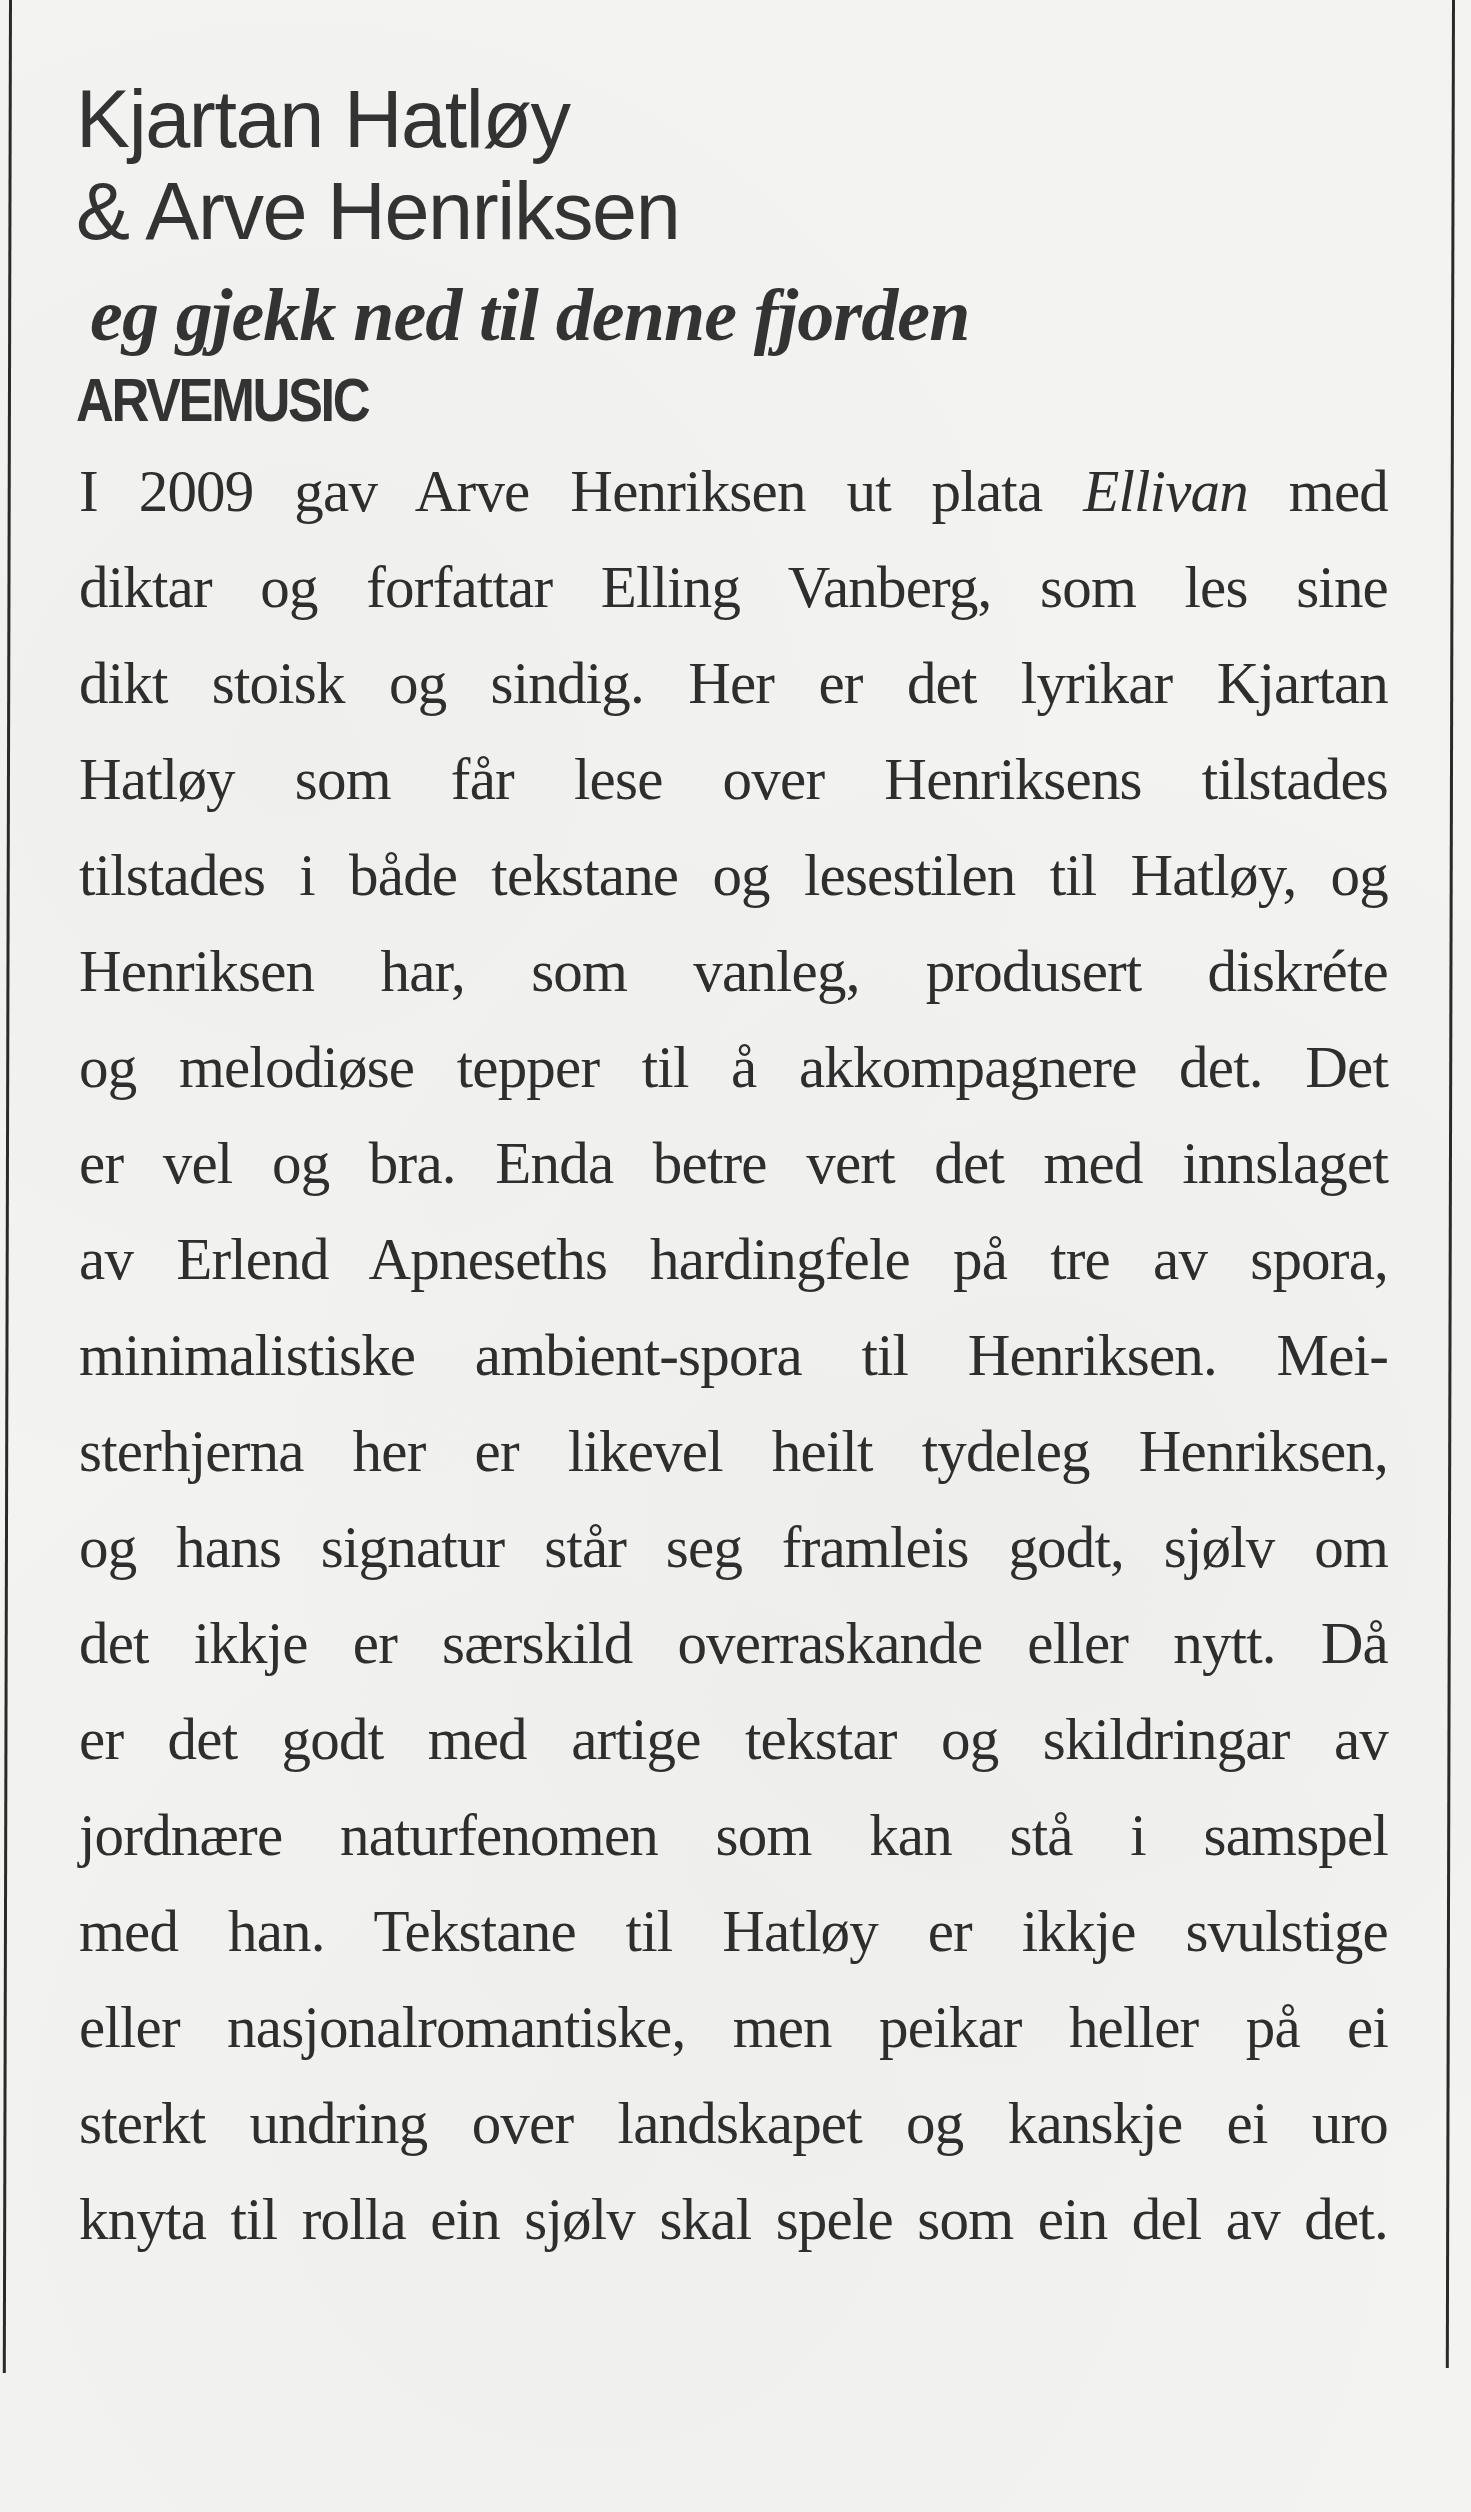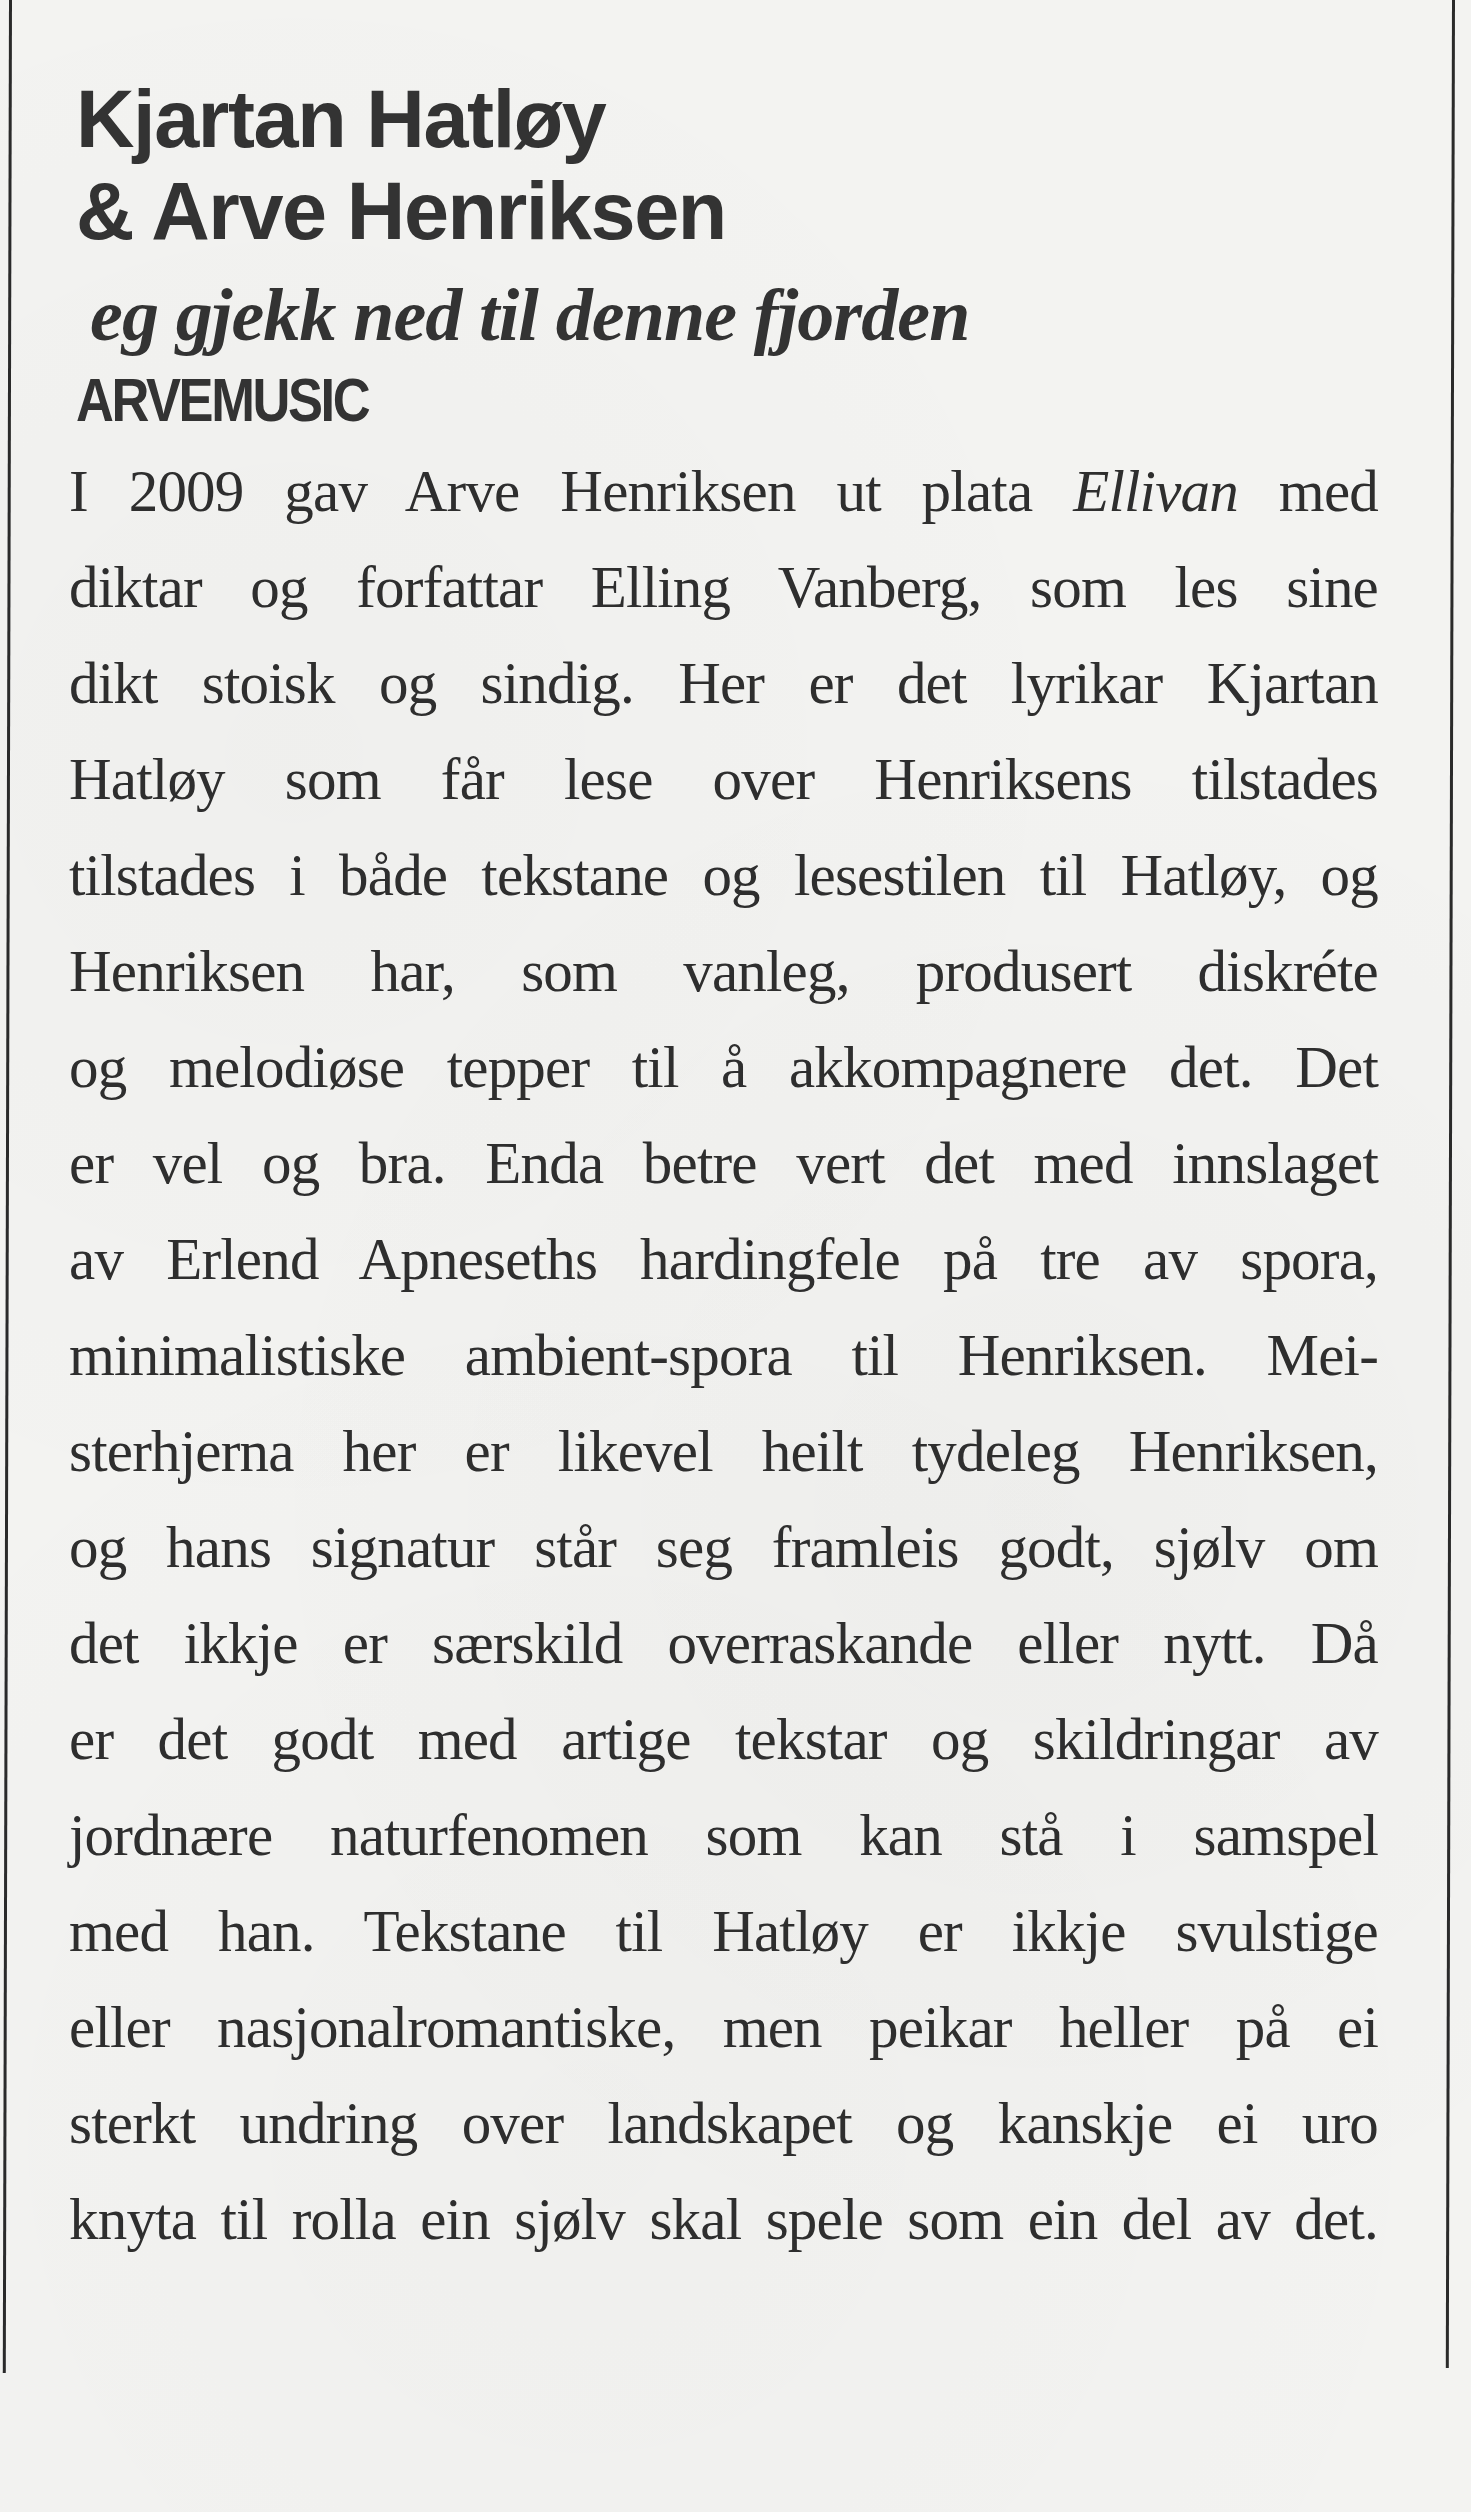--- a/index.html
+++ b/index.html
@@ -42,21 +42,21 @@
     background: #2a2a2a;
     transform: skewX(-0.15deg);
     transform-origin: top left;
   }
   .headline {
     position: absolute;
     left: 76px;
     top: 73px;
     margin: 0;
     font-family: "Liberation Sans", sans-serif;
-    font-weight: bold;
+    font-weight: normal;
     font-size: 81px;
     line-height: 92px;
     letter-spacing: -1.4px;
     color: #333333;
   }
   .headline .line { display: block; white-space: nowrap; }
   .subtitle {
     position: absolute;
     left: 78px;
     top: 261px;
@@ -79,21 +79,21 @@
     font-size: 61px;
     line-height: 66px;
     letter-spacing: -2.8px;
     white-space: nowrap;
     color: #333333;
     transform: scaleX(0.86);
     transform-origin: left center;
   }
   .body-text {
     position: absolute;
-    left: 69px;
+    left: 79px;
     top: 443px;
     width: 1309px;
     margin: 0;
     font-family: "Liberation Serif", serif;
     font-size: 59px;
     line-height: 96px;
     letter-spacing: -0.8px;
     color: #2e2e2e;
   }
   .body-line {

